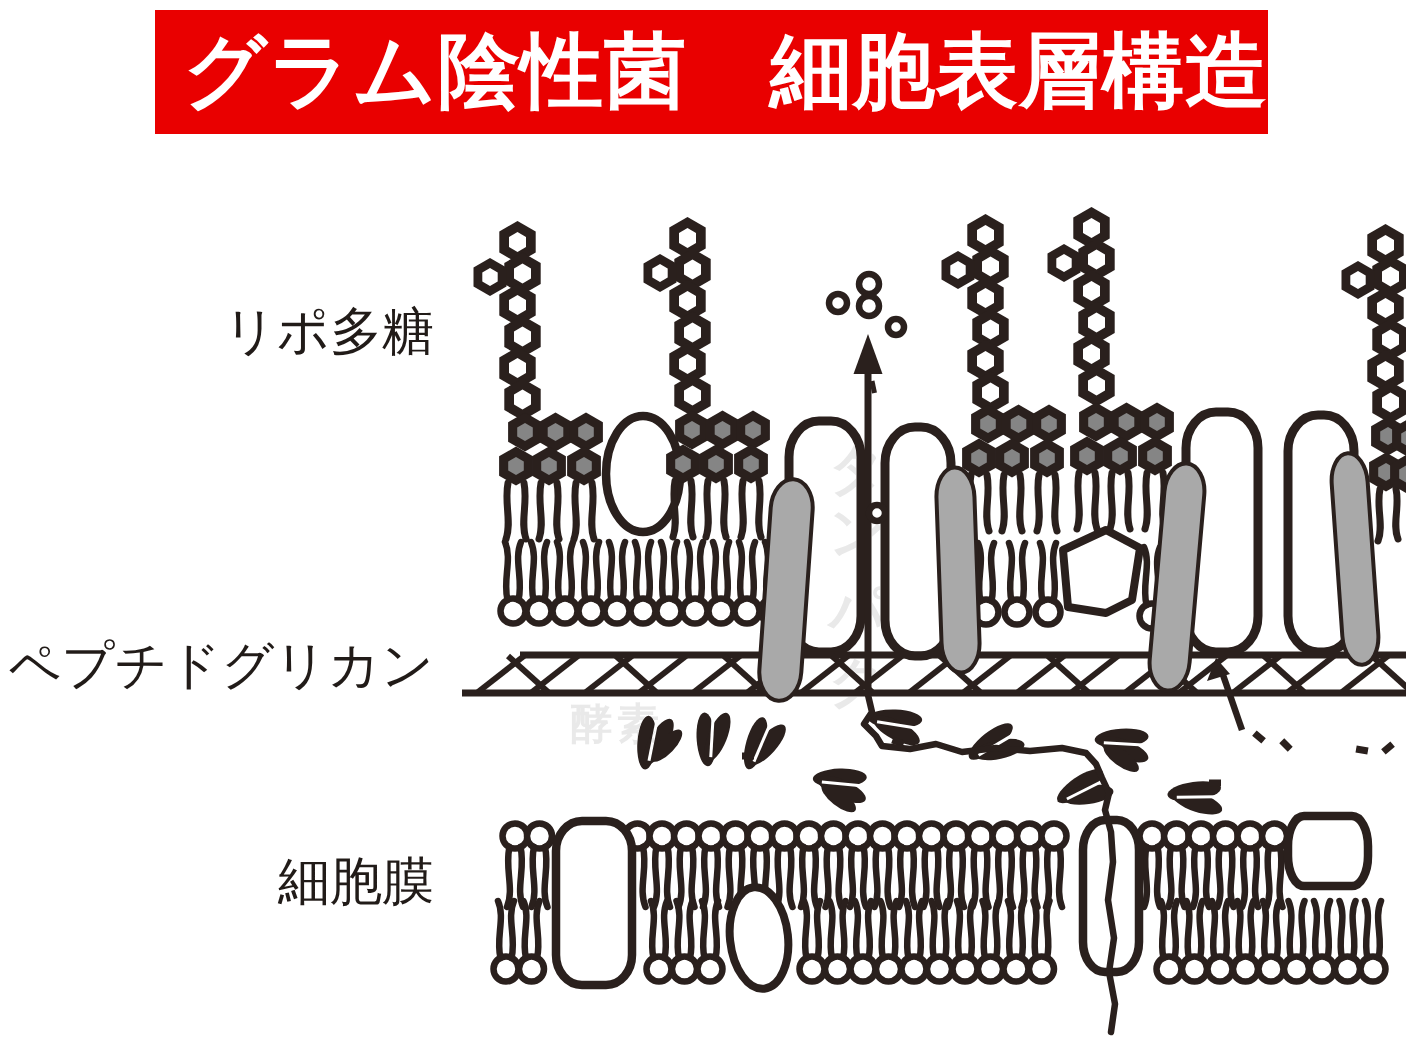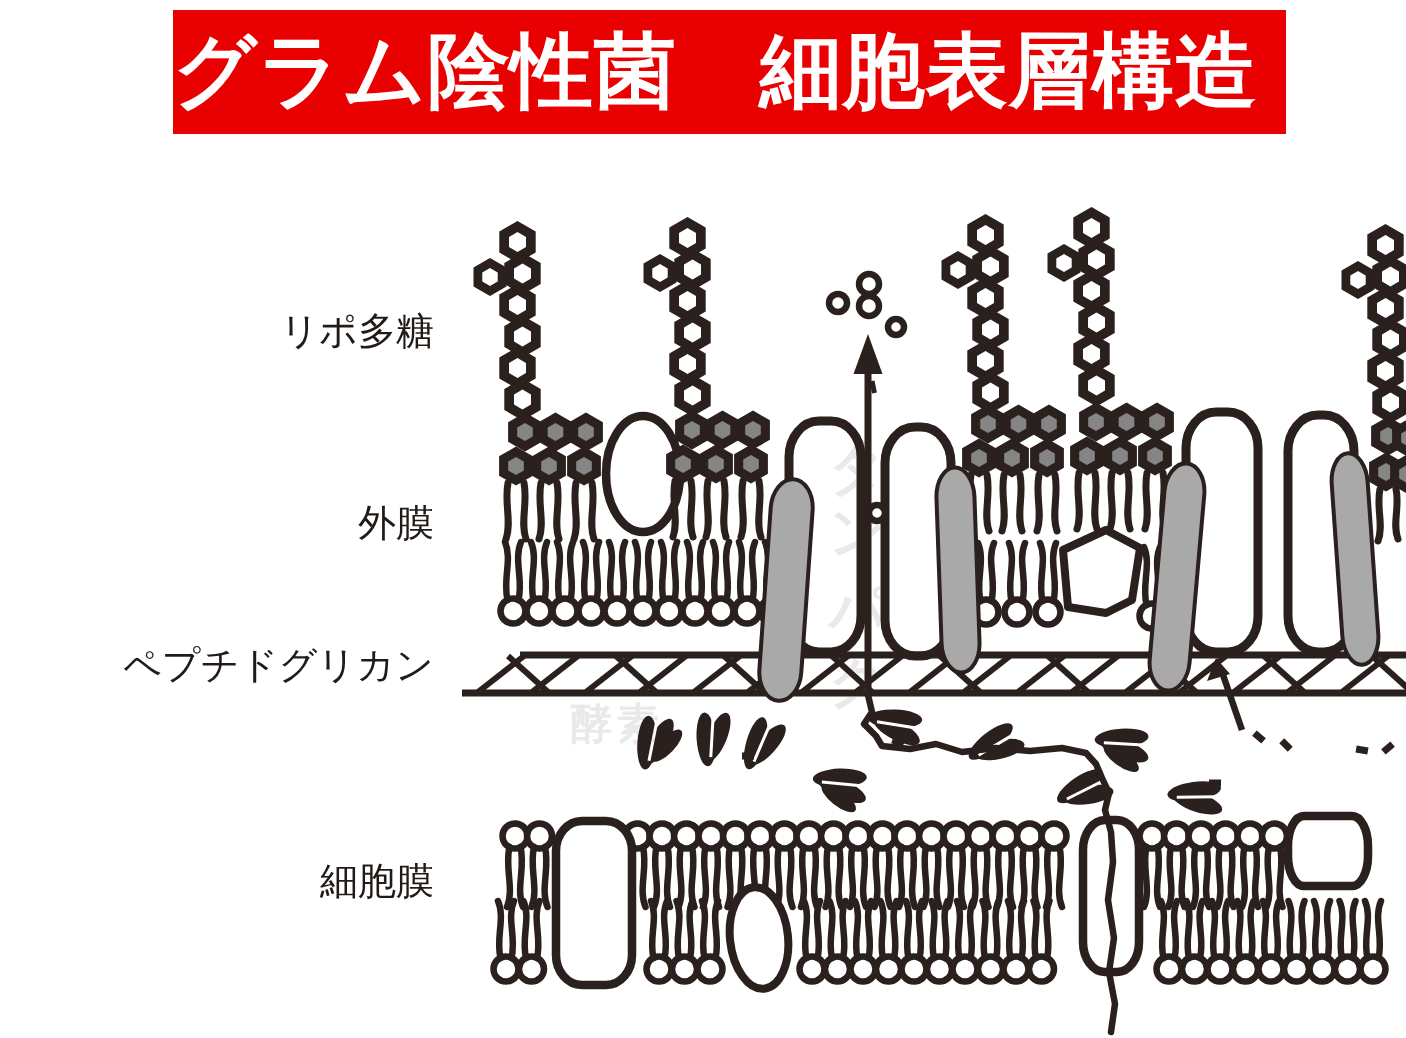--- a/index.html
+++ b/index.html
@@ -1,39 +1,38 @@
 <!DOCTYPE html>
 <html><head>
 <meta charset="utf-8">
 <style>
   html,body{margin:0;padding:0;background:#ffffff;}
   #stage{position:relative;width:1406px;height:1038px;background:#fff;overflow:hidden;
          font-family:"Liberation Sans","DejaVu Sans",sans-serif;}
   #title-banner{position:absolute;left:155px;top:10px;width:1113px;height:124px;
-    background:#e90000;color:#fff;font-size:82px;font-weight:bold;text-align:left;
-    line-height:122px;letter-spacing:1px;white-space:nowrap;margin-left:18px;}
-  .side-label{position:absolute;color:#211b18;font-size:38px;line-height:58px;
+    background:#e90000;color:#fff;font-size:82px;font-weight:bold;text-align:right;
+    line-height:122px;letter-spacing:1px;white-space:nowrap;}
+  .side-label{position:absolute;color:#211b18;font-size:52px;line-height:58px;
     text-align:right;white-space:nowrap;}
   #label-lps{left:180px;top:302px;width:254px;}
   #label-om{left:180px;top:494px;width:254px;}
   #label-pg{left:4px;top:636px;width:430px;}
   #label-cm{left:180px;top:852px;width:254px;}
   #diagram-svg{position:absolute;left:0;top:0;}
   .wm{position:absolute;color:#e9e9e9;mix-blend-mode:darken;font-weight:700;pointer-events:none;}
   #wm-protein{left:820px;top:402px;writing-mode:vertical-rl;font-size:56px;letter-spacing:8px;}
   #wm-enzyme{left:570px;top:696px;font-size:42px;letter-spacing:5px;}
 </style>
 </head>
 <body>
 
 <div id="stage">
   <div id="title-banner">グラム陰性菌　細胞表層構造</div>
 
   <div id="label-lps" class="side-label">リポ多糖</div>
-  <div id="label-om" class="side-label">外膜</div>
   <div id="label-pg" class="side-label">ペプチドグリカン</div>
   <div id="label-cm" class="side-label">細胞膜</div>
 
   <svg id="diagram-svg" width="1406" height="1038" viewBox="0 0 1406 1038">
       <g>
         <circle cx="513" cy="611" r="12.5" fill="#fff" stroke="#2a201d" stroke-width="6.5"></circle>
         <path d="M507.5,600 c-5,-20.299999999999997 5,-40.599999999999994 -2.5,-58" fill="none" stroke="#2a201d" stroke-width="6.5" stroke-linecap="round"></path>
         <path d="M518.5,600 c5,-20.299999999999997 -5,-40.599999999999994 2.5,-58" fill="none" stroke="#2a201d" stroke-width="6.5" stroke-linecap="round"></path>
         <circle cx="539" cy="611" r="12.5" fill="#fff" stroke="#2a201d" stroke-width="6.5"></circle>
         <path d="M533.5,600 c-5,-20.299999999999997 5,-40.599999999999994 -2.5,-58" fill="none" stroke="#2a201d" stroke-width="6.5" stroke-linecap="round"></path>

